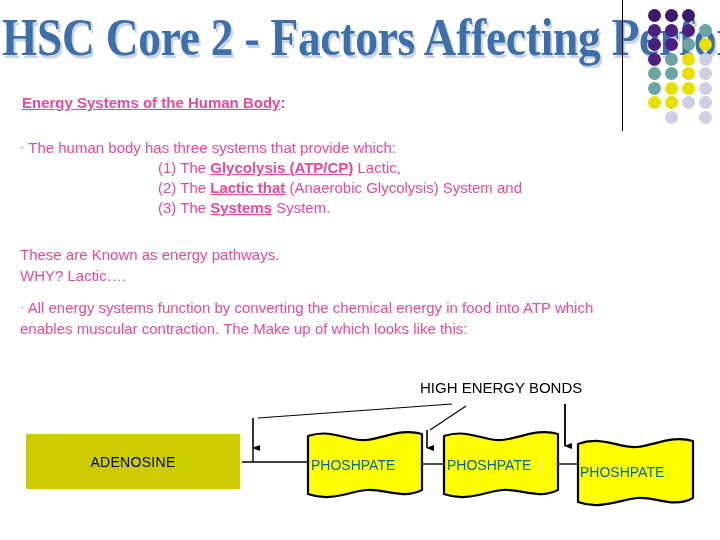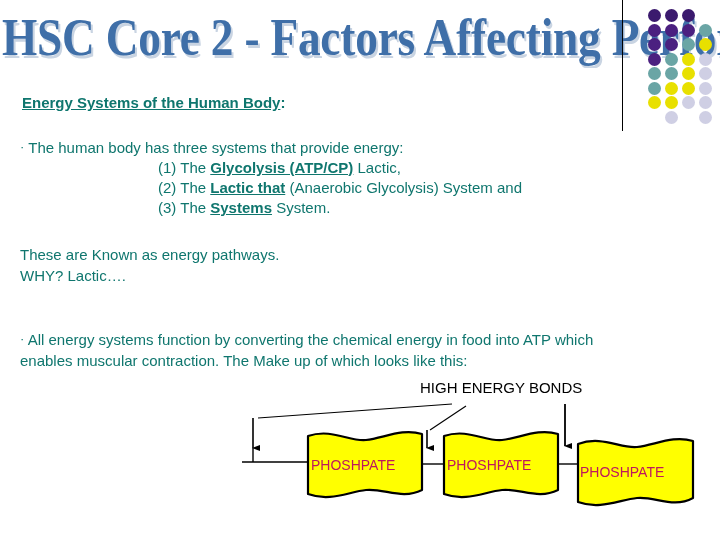--- a/index.html
+++ b/index.html
@@ -70,21 +70,21 @@
     height: 13px;
     border-radius: 50%;
   }
 
   
   .body-text {
     position: absolute;
     font-family: "Liberation Sans", sans-serif;
     font-size: 15px;
     line-height: 19px;
-    color: #0f766e;
+    color: #ec4899;
     white-space: pre;
   }
   #heading {
     left: 22px;
     top: 93px;
     font-weight: bold;
     font-size: 15px;
   }
   #heading .u {
     text-decoration: underline;
@@ -101,21 +101,21 @@
   #para-1 b {
     text-decoration: underline;
   }
   #para-2 {
     left: 20px;
     top: 244px;
     line-height: 21px;
   }
   #para-3 {
     left: 20px;
-    top: 328px;
+    top: 296px;
     line-height: 21px;
   }
   .bullet-mark {
     font-size: 13px;
     vertical-align: 2px;
   }
 
   
   #diagram {
     position: absolute;
@@ -150,21 +150,21 @@
     color: #000000;
     letter-spacing: 0.3px;
   }
   .phos-shape {
     position: absolute;
   }
   .phos-label {
     position: absolute;
     font-family: "Liberation Sans", sans-serif;
     font-size: 14px;
-    color: #be185d;
+    color: #0369a1;
     white-space: nowrap;
   }
   #svg-lines {
     position: absolute;
     left: 0;
     top: 0;
     width: 720px;
     height: 180px;
   }
 </style>
@@ -206,21 +206,21 @@
       <div class="dot" style="left: 0px; top: 87px; background: rgb(232, 224, 0);"></div>
       <div class="dot" style="left: 17px; top: 87px; background: rgb(232, 224, 0);"></div>
       <div class="dot" style="left: 34px; top: 87px; background: rgb(207, 207, 228);"></div>
       <div class="dot" style="left: 51px; top: 87px; background: rgb(207, 207, 228);"></div>
       <div class="dot" style="left: 17px; top: 101.5px; background: rgb(207, 207, 228);"></div>
       <div class="dot" style="left: 51px; top: 101.5px; background: rgb(207, 207, 228);"></div>
     </div>
 
   <div class="body-text" id="heading"><span class="u">Energy Systems of the Human Body</span><span>:</span></div>
 
-  <div class="body-text" id="para-1"><span class="bullet-mark">·</span> <span>The human body has three systems that provide energy:</span>
+  <div class="body-text" id="para-1"><span class="bullet-mark">·</span> <span>The human body has three systems that provide which:</span>
 <span class="indent"></span><span>(1)</span> <span>The </span><b>Glycolysis (ATP/CP)</b><span> Lactic,</span>
 <span class="indent"></span><span>(2)</span> <span>The </span><b>Lactic that</b><span> (Anaerobic Glycolysis) System and</span>
 <span class="indent"></span><span>(3)</span> <span>The </span><b>Systems</b><span> System.</span></div>
 
   <div class="body-text" id="para-2"><span>These are Known as energy pathways.</span>
 <span>WHY? Lactic….</span></div>
 
   <div class="body-text" id="para-3"><span class="bullet-mark">·</span> <span>All energy systems function by converting the chemical energy in food into ATP which</span>
 <span>enables muscular contraction. The Make up of which looks like this:</span></div>
 
@@ -242,20 +242,23 @@
       <path d="M427,62 L427,80" stroke="#000000" stroke-width="1.6" fill="none" marker-end="url(#arrowdown)"></path>
 
       <path d="M565,36 L565,78" stroke="#000000" stroke-width="1.8" fill="none" marker-end="url(#arrowdown)"></path>
 
       <path d="M242,94 L307,94" stroke="#000000" stroke-width="1.4" fill="none"></path>
       <path d="M418,96 L444,96" stroke="#000000" stroke-width="1.4" fill="none"></path>
       <path d="M556,96 L578,96" stroke="#000000" stroke-width="1.4" fill="none"></path>
       <path d="M253,80 L253,94" stroke="#000000" stroke-width="1.4" fill="none"></path>
     </svg>
 
+    <div id="adenosine-box">
+      <span id="adenosine-label">ADENOSINE</span>
+    </div>
 
     <svg class="phos-shape" style="left:304px; top:58px;" width="122" height="80" viewBox="0 0 122 80">
       <path d="M4,10 C28,2 46,16 62,14 C80,12 98,2 118,8 L118,64 C98,74 80,62 62,64 C44,66 26,76 4,68 Z" fill="#ffff00" stroke="#000000" stroke-width="2.2" stroke-linejoin="round"></path>
     </svg>
     <span class="phos-label" style="left:311px; top:89px;">PHOSHPATE</span>
 
     <svg class="phos-shape" style="left:440px; top:58px;" width="122" height="80" viewBox="0 0 122 80">
       <path d="M4,10 C28,2 46,16 62,14 C80,12 98,2 118,8 L118,64 C98,74 80,62 62,64 C44,66 26,76 4,68 Z" fill="#ffff00" stroke="#000000" stroke-width="2.2" stroke-linejoin="round"></path>
     </svg>
     <span class="phos-label" style="left:447px; top:89px;">PHOSHPATE</span>

